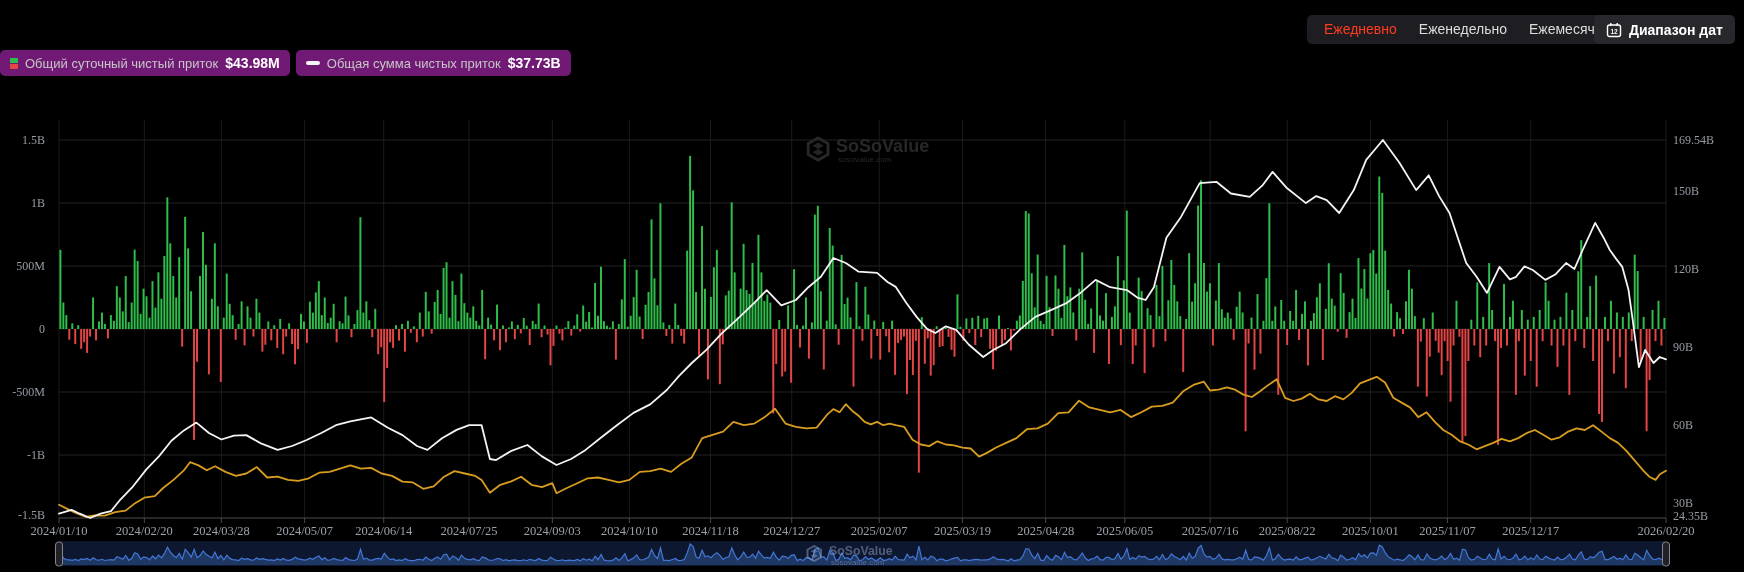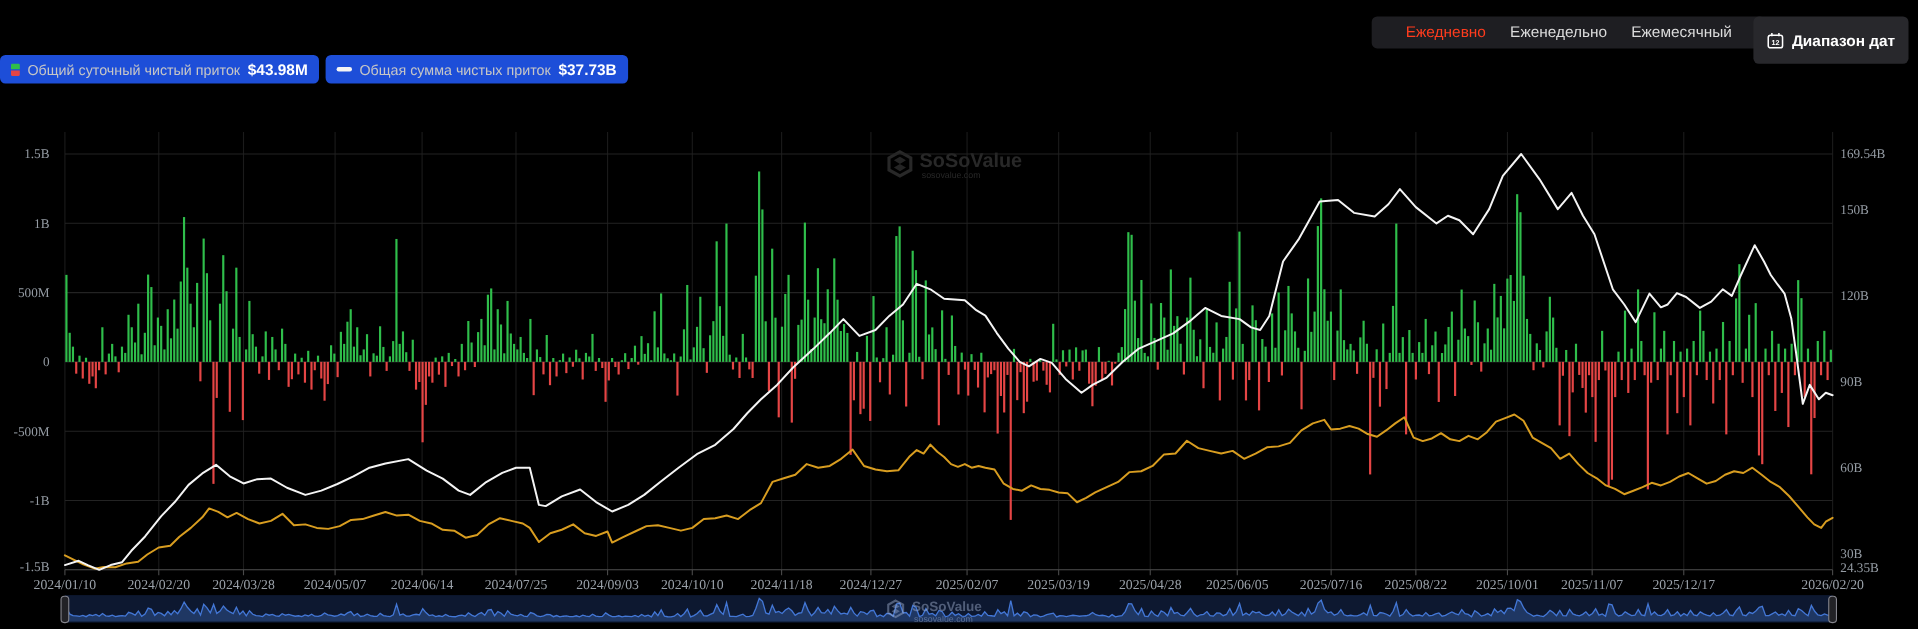--- a/index.html
+++ b/index.html
@@ -1,26 +1,26 @@
 <!DOCTYPE html>
 <html><head>
 <meta charset="utf-8">
 <style>
   html,body{margin:0;padding:0;background:#000;width:1744px;height:572px;overflow:hidden;
     font-family:"Liberation Sans",sans-serif;-webkit-font-smoothing:antialiased;}
   .topbar{position:absolute;left:0;top:0;width:1744px;height:46px;}
-  .tabs{position:absolute;left:1247px;top:15px;height:29px;background:#1e1e22;border-radius:5px;
-    display:flex;align-items:center;padding:0 20px;}
+  .tabs{position:absolute;left:1307px;top:15px;height:29px;background:#1e1e22;border-radius:5px;
+    display:flex;align-items:center;padding:0 6px;}
   .tab{padding:0 11px;font-size:14px;color:#dcdcdc;cursor:pointer;line-height:29px;white-space:nowrap;}
   .tab.active{color:#ff3c1e;}
-  .range-btn{position:absolute;left:1594px;top:15px;height:43px;background:#28282c;border:none;
+  .range-btn{position:absolute;left:1594px;top:15px;height:29px;background:#28282c;border:none;
     border-radius:5px;color:#fff;font-weight:bold;font-size:14px;display:flex;align-items:center;
     gap:7px;padding:0 12px;cursor:pointer;font-family:"Liberation Sans",sans-serif;}
   .legend{position:absolute;left:0;top:50px;height:26px;display:flex;gap:6px;}
-  .chip{background:#1d4ed8;border-radius:5px;display:flex;align-items:center;gap:7px;
+  .chip{background:#701a75;border-radius:5px;display:flex;align-items:center;gap:7px;
     padding:0 10px;height:26px;white-space:nowrap;}
   .chip .lab{color:#c6c6c6;font-size:13px;}
   .chip .val{color:#fff;font-size:14px;font-weight:bold;}
   .ic-flow{width:8px;height:11px;display:inline-block;}
   .ic-flow .t{width:8px;height:5px;background:#2fbe4b;border-radius:1px 1px 0 0;}
   .ic-flow .b{width:8px;height:5px;background:#e54545;border-radius:0 0 1px 1px;margin-top:1px;}
   .ic-dash{width:14px;height:4px;border-radius:2px;display:inline-block;}
   svg text{font-family:"Liberation Serif",serif;}
 </style>
 </head>

